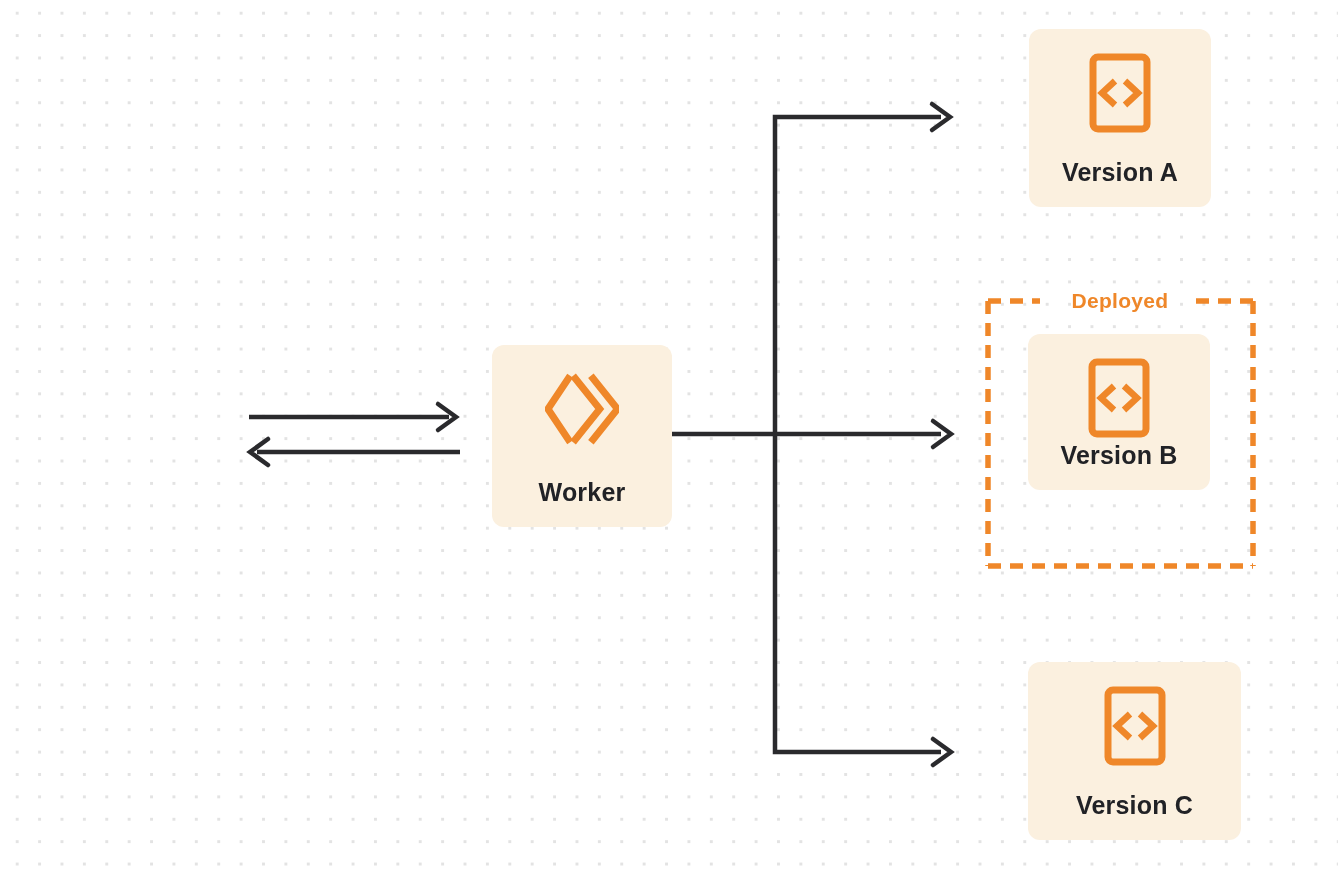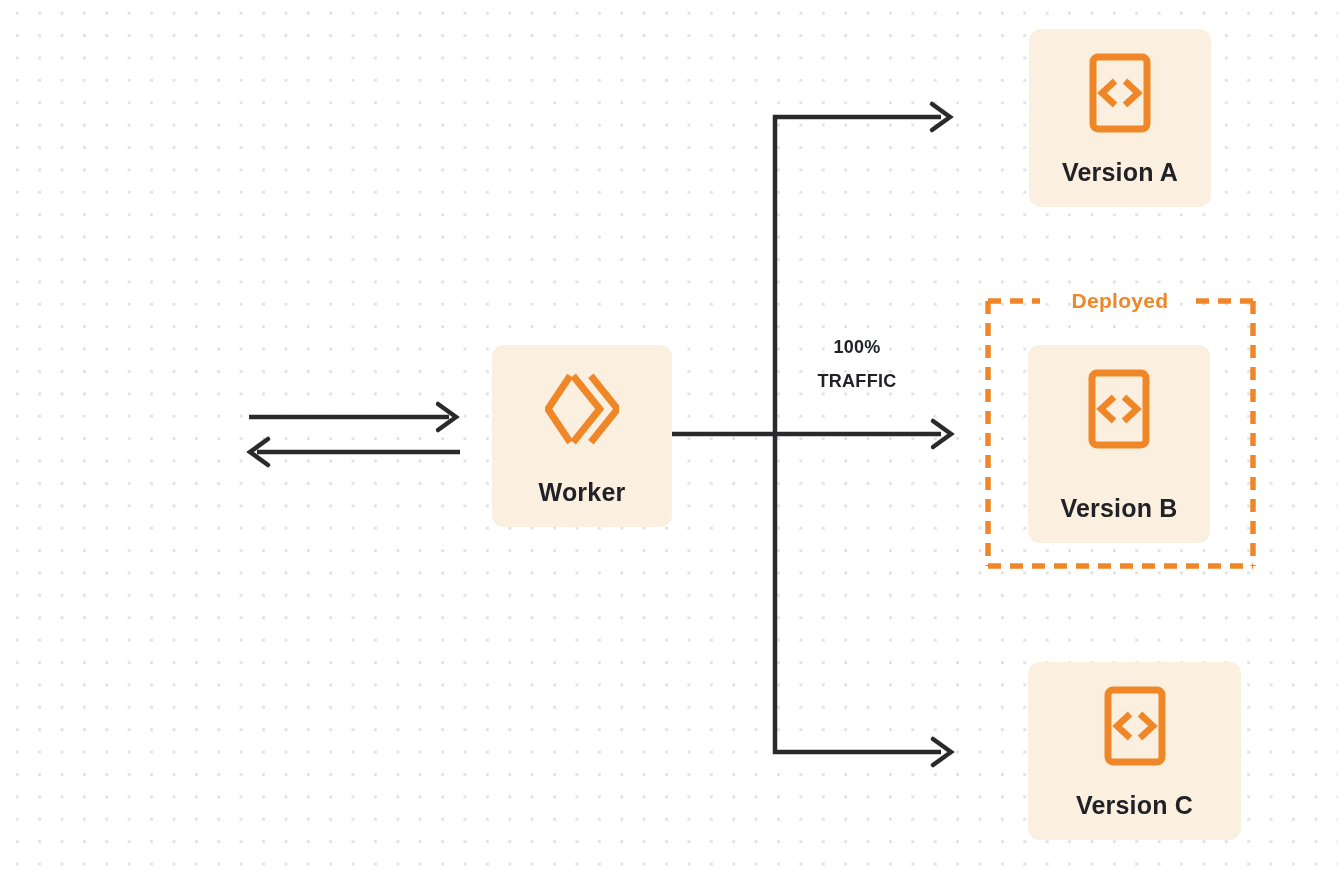--- a/index.html
+++ b/index.html
@@ -31,21 +31,21 @@
   }
   .box.centered{display:flex;align-items:center;justify-content:center;}
   .box.centered .node-label{position:static;width:auto;bottom:auto;}
   .box .icon{position:absolute;left:50%;transform:translateX(-50%);}
   .icon-stroke{stroke:var(--orange);fill:none;}
 
   #node-client{left:30px;top:344px;width:182px;height:179px;}
   #node-worker{left:492px;top:345px;width:180px;height:182px;}
   #node-worker .icon{top:26px;}
   #node-version-a{left:1029px;top:29px;width:182px;height:178px;}
-  #node-version-b{left:1028px;top:345px;width:182px;height:198px;}
+  #node-version-b{left:1028px;top:334px;width:182px;height:156px;}
   #node-version-c{left:1028px;top:662px;width:213px;height:178px;}
   .version-box .icon{top:24px;}
 
   
   .deployed-label{
     position:absolute;left:1120px;top:301px;
     transform:translate(-50%,-50%);
     color:var(--orange);font-weight:bold;font-size:21px;
     white-space:nowrap;letter-spacing:.3px;
   }
@@ -125,18 +125,14 @@
     <svg class="icon" width="62" height="80" viewBox="0 0 62 80">
       <rect class="icon-stroke" x="4" y="4" width="54" height="72" rx="5" stroke-width="7"></rect>
       <path class="icon-stroke" d="M26,28 L13,40 L26,52" stroke-width="6.5"></path>
       <path class="icon-stroke" d="M36,28 L49,40 L36,52" stroke-width="6.5"></path>
     </svg>
     <div class="node-label">Version C</div>
   </div>
 
   <div class="deployed-label">Deployed</div>
 
-  <div class="traffic-label">
-    <div>100%</div>
-    <div>TRAFFIC</div>
-  </div>
 
 </div>
 
 </body></html>

